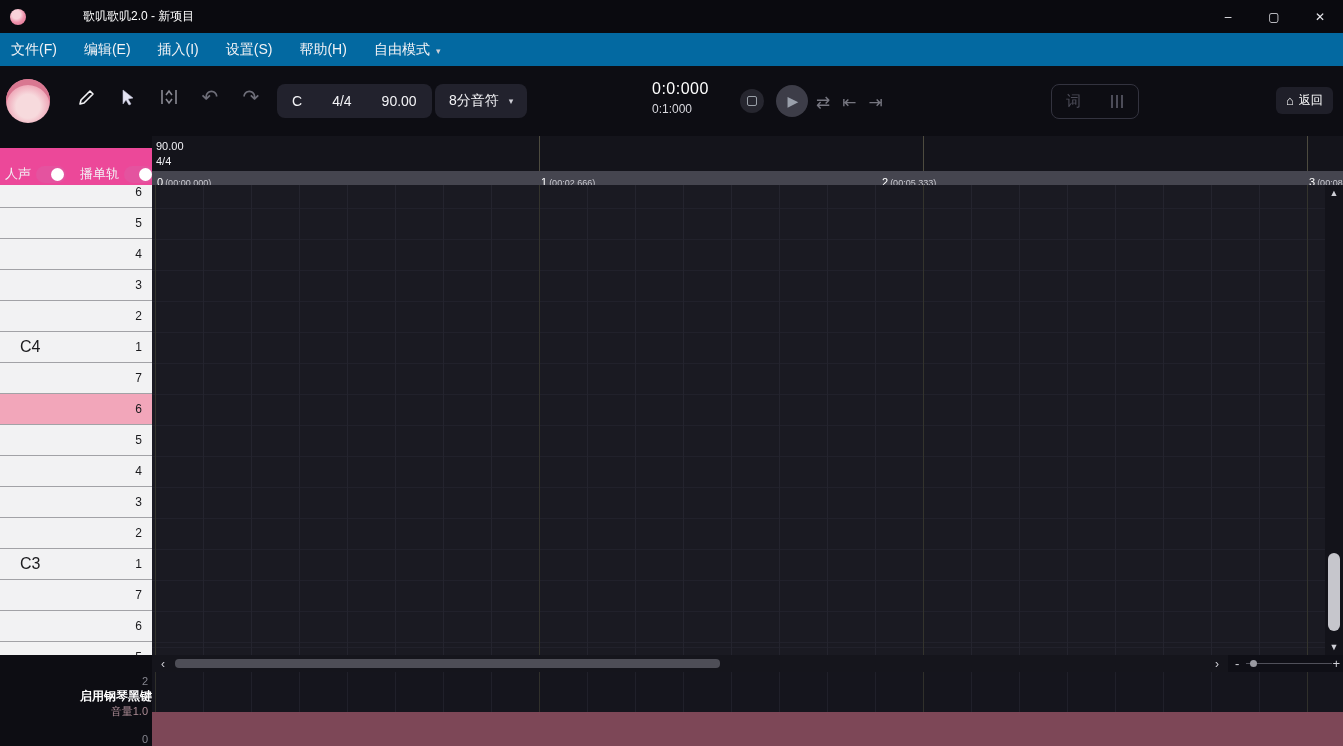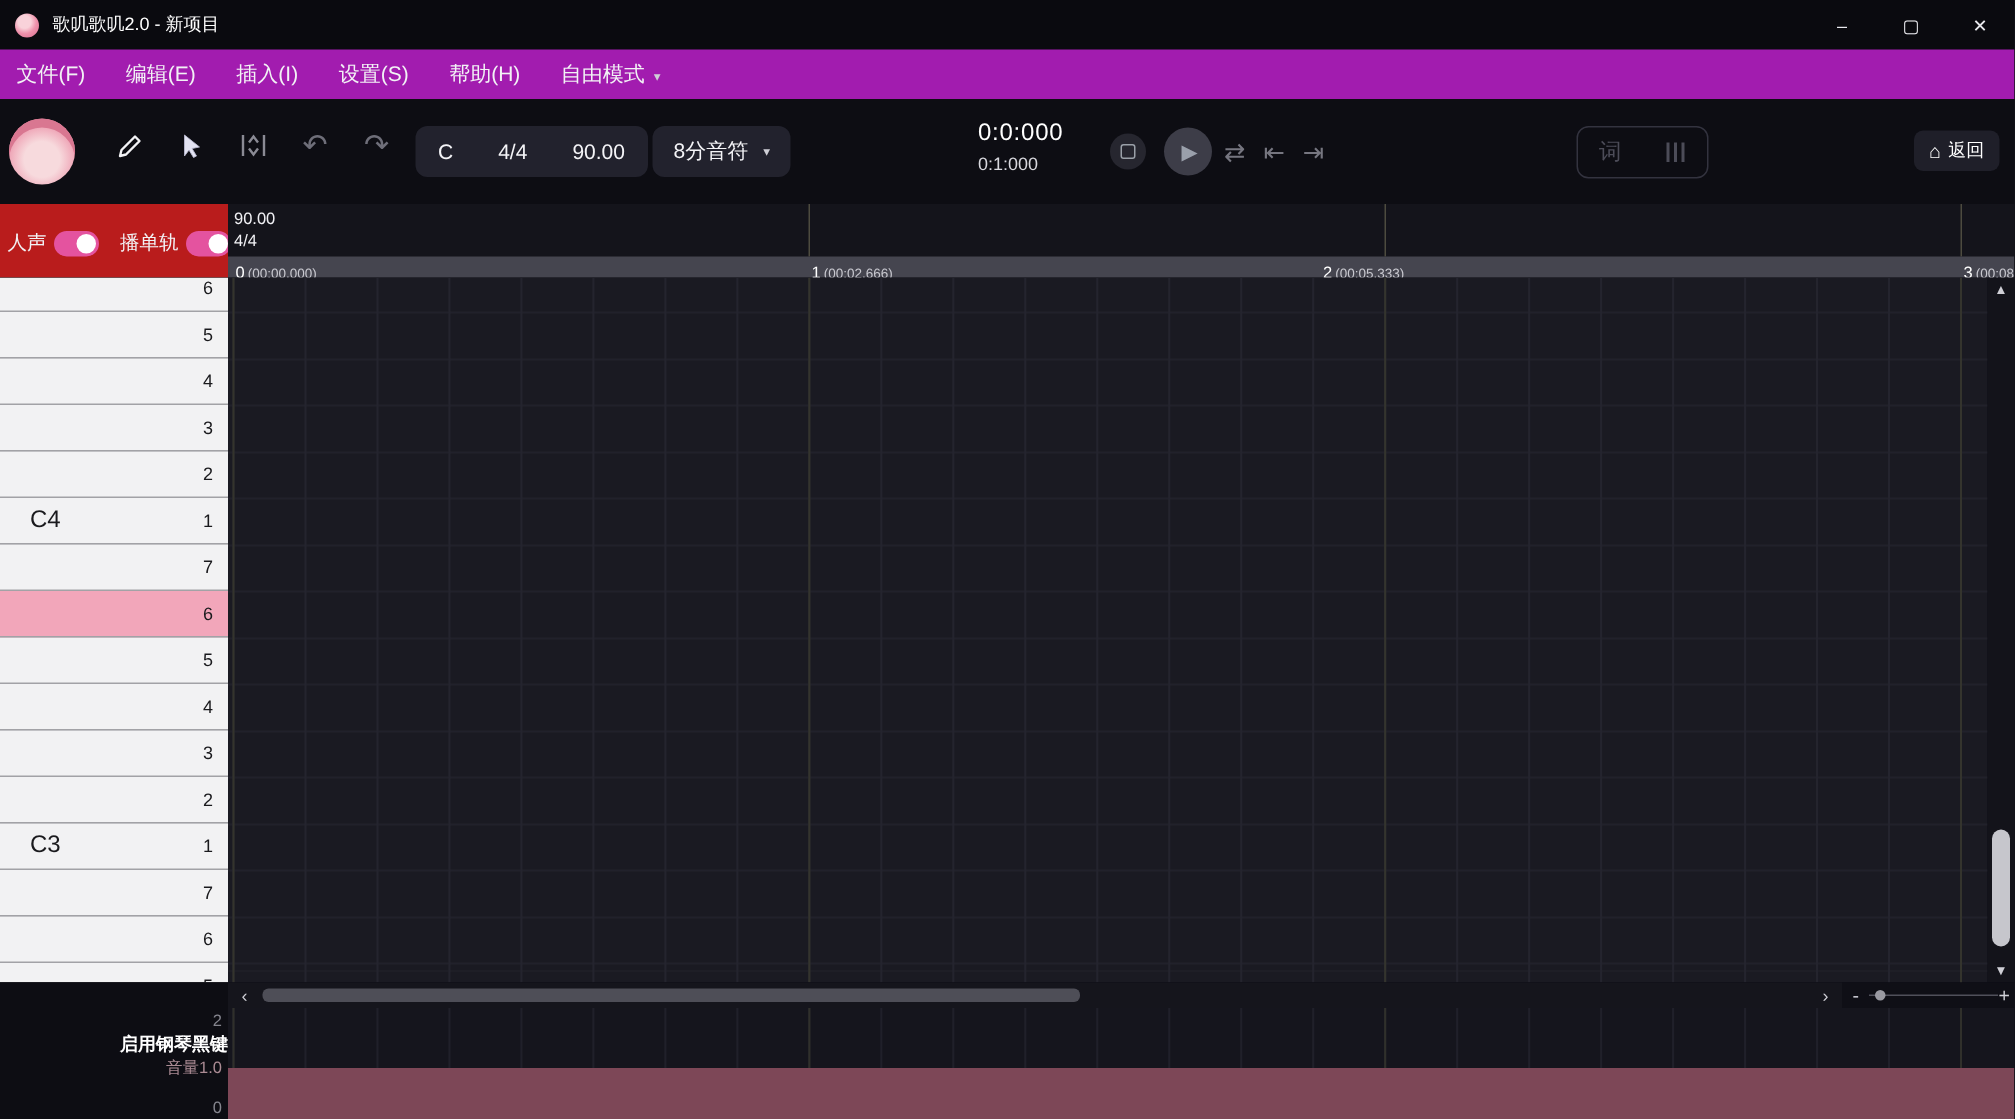--- a/index.html
+++ b/index.html
@@ -3,29 +3,29 @@
 <meta charset="utf-8">
 <style>
   html,body{margin:0;padding:0;}
   body{
     width:1343px;height:746px;overflow:hidden;position:relative;
     background:#0d0d13;color:#fff;
     font-family:"Liberation Sans","DejaVu Sans",sans-serif;
     -webkit-font-smoothing:antialiased;
   }
   
-  #titlebar{height:33px;display:flex;align-items:center;background:#0a0a0f;}
+  #titlebar{height:33px;display:flex;align-items:center;background:#0a0a0f;gap:48px;}
   .app-icon{width:16px;height:16px;border-radius:50%;margin-left:10px;
     background:radial-gradient(circle at 40% 35%,#f9d2da 0 30%,#ef92ac 55%,#d96a8c 100%);}
   .title-text{font-size:12px;color:#fff;margin-left:9px;}
   .win-controls{margin-left:auto;display:flex;height:33px;}
   .win-btn{width:46px;height:33px;display:flex;align-items:center;justify-content:center;
     font-size:12px;color:#e9e9ee;cursor:default;}
   
-  #menubar{height:33px;display:flex;align-items:center;gap:27px;padding-left:11px;background:#a21caf;}
+  #menubar{height:33px;display:flex;align-items:center;gap:27px;padding-left:11px;background:#0369a1;}
   .menu-item{font-size:14px;color:#f2f2f5;white-space:nowrap;}
   .menu-item .caret{font-size:9px;color:#cfcfd6;margin-left:6px;}
   
   #toolbar{height:70px;position:relative;background:#0d0d13;}
   .avatar{position:absolute;left:6px;top:13px;width:44px;height:44px;border-radius:50%;
     background:radial-gradient(circle at 50% 62%,#f7dadd 0 34%,#f0aebd 58%,#e07f9a 82%,#c55f80 100%);
     box-shadow:inset 0 6px 0 0 #d97791;}
   .tool-row{position:absolute;left:74px;top:18px;display:flex;align-items:center;gap:15px;}
   .tool-ic{width:26px;height:26px;display:flex;align-items:center;justify-content:center;}
   .ic-undo,.ic-redo{font-size:20px;color:#6e6e79;line-height:1;}
@@ -52,21 +52,21 @@
     border:1px solid #33333f;border-radius:8px;display:flex;align-items:center;}
   .lyric-half{flex:1;display:flex;align-items:center;justify-content:center;height:100%;}
   .lyric-word{font-size:15px;color:#4c4c58;}
   .bars{display:flex;gap:3px;align-items:center;}
   .bars div{width:2px;height:13px;background:#4c4c58;}
   .back-btn{position:absolute;left:1276px;top:21px;height:27px;display:flex;align-items:center;gap:5px;
     background:#1f1f29;border-radius:6px;padding:0 10px;font-size:12px;color:#fff;}
   .home-ic{font-size:13px;color:#fff;line-height:1;}
   
   #workspace{position:absolute;left:0;top:136px;width:1343px;height:610px;}
-  .corner-panel{position:absolute;left:0;top:0;width:152px;height:49px;background:#b91c1c;}
+  .corner-panel{position:absolute;left:0;top:12px;width:152px;height:49px;background:#ec4899;}
   #toggles{display:flex;align-items:center;gap:14px;padding:17px 0 0 5px;}
   .tgl-wrap{display:flex;align-items:center;gap:5px;}
   .tgl-label{font-size:13px;color:#f2f2f5;white-space:nowrap;}
   .switch{width:30px;height:17px;border-radius:9px;background:#e4539f;position:relative;}
   .switch .knob{position:absolute;right:2px;top:2px;width:13px;height:13px;border-radius:50%;background:#fff;}
   .header-right{position:absolute;left:152px;top:0;width:1191px;height:49px;background:#14141b;overflow:hidden;}
   .tempo-label{position:absolute;left:4px;top:4px;font-size:11px;color:#f0f0f4;}
   .sig-label{position:absolute;left:4px;top:19px;font-size:11px;color:#f0f0f4;}
   .hline{position:absolute;top:0;width:1px;height:35px;background:#4d4b3f;}
   #ruler{position:absolute;left:0;top:35px;width:100%;height:20px;background:#45454f;}

